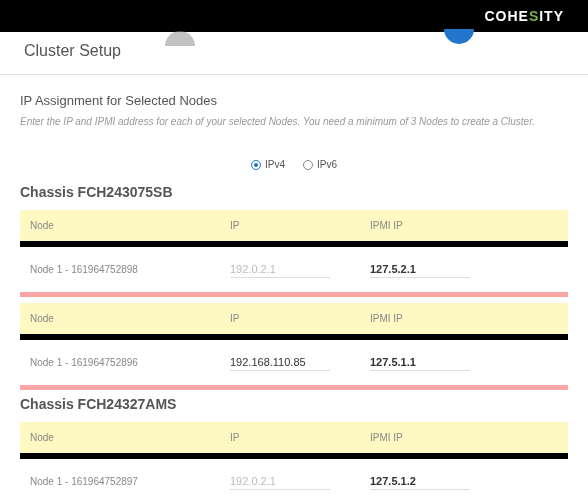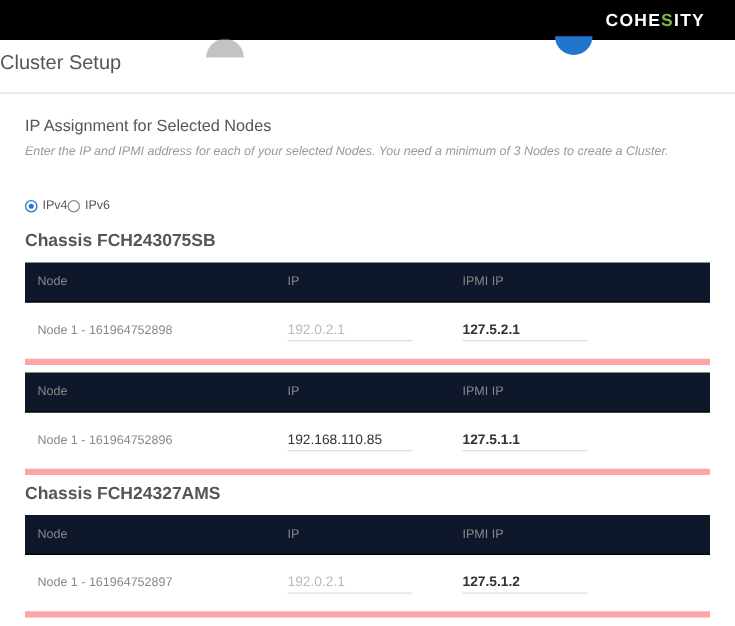--- a/index.html
+++ b/index.html
@@ -23,21 +23,21 @@
       position: absolute;
       width: 30px;
       height: 15px;
       background: #888;
       border-radius: 15px 15px 0 0;
       left: 165px;
       bottom: -14px;
       opacity: 0.5;
     }
     .page-title-bar {
-      padding: 10px 16px 14px 0;
+      padding: 10px 16px 14px 24px;
       border-bottom: 1px solid #e0e0e0;
       position: relative;
     }
     .page-title-circle {
       position: absolute;
       width: 30px;
       height: 15px;
       background: #2176cc;
       border-radius: 0 0 15px 15px;
       right: 114px;
@@ -65,23 +65,25 @@
       margin-bottom: 8px;
     }
     .section-desc {
       font-size: 10px;
       color: #999;
       margin-bottom: 32px;
       font-style: italic;
     }
     .ip-toggle {
       display: flex;
+      gap: 18px;
       margin-bottom: 14px;
       font-size: 10px;
       color: #555;
+      justify-content: center;
     }
     .radio-opt {
       display: flex;
       align-items: center;
       gap: 4px;
       cursor: pointer;
     }
     .radio {
       width: 10px;
       height: 10px;
@@ -113,22 +115,22 @@
       margin-bottom: 10px;
       padding-left: 0;
     }
     .tbl-header, .tbl-row {
       display: flex;
       padding: 10px 10px;
     }
     .tbl-header {
       color: #888;
       font-size: 10px;
-      border-bottom: 1px solid #000000;
-      background: #0f172a;
+      border-bottom: 6px solid #000000;
+      background: #fef9c3;
     }
     .tbl-row {
       border-bottom: 5px solid #fca5a5;
       align-items: center;
       padding: 14px 10px;
     }
     .col-node { flex: 0 0 200px; }
     .col-ip { flex: 0 0 140px; }
     .col-ipmi { flex: 1; }
     .node-label {

